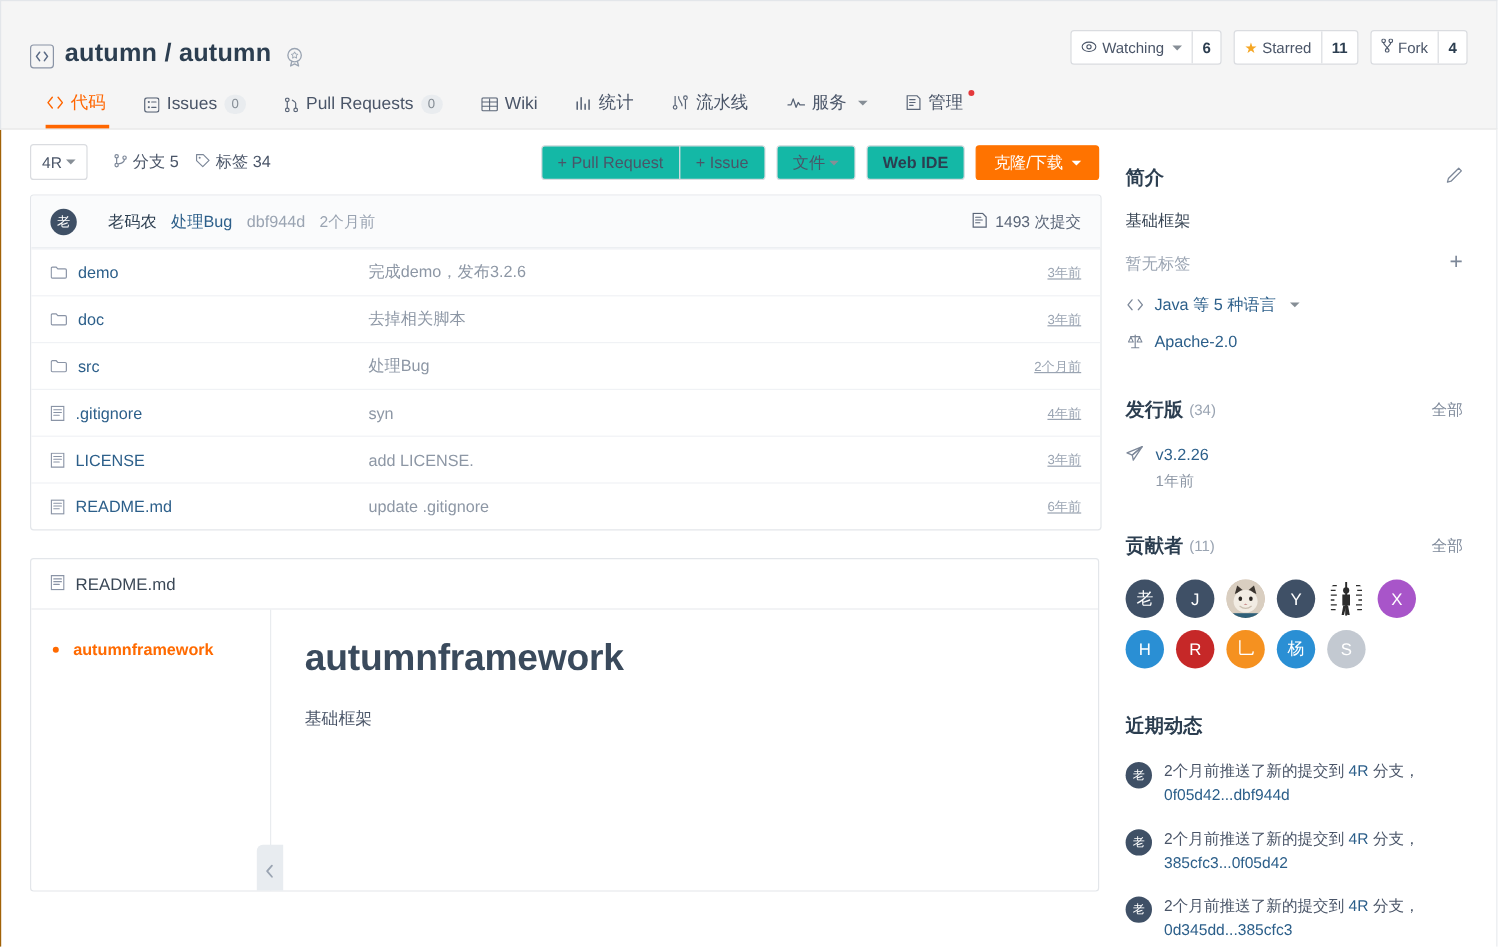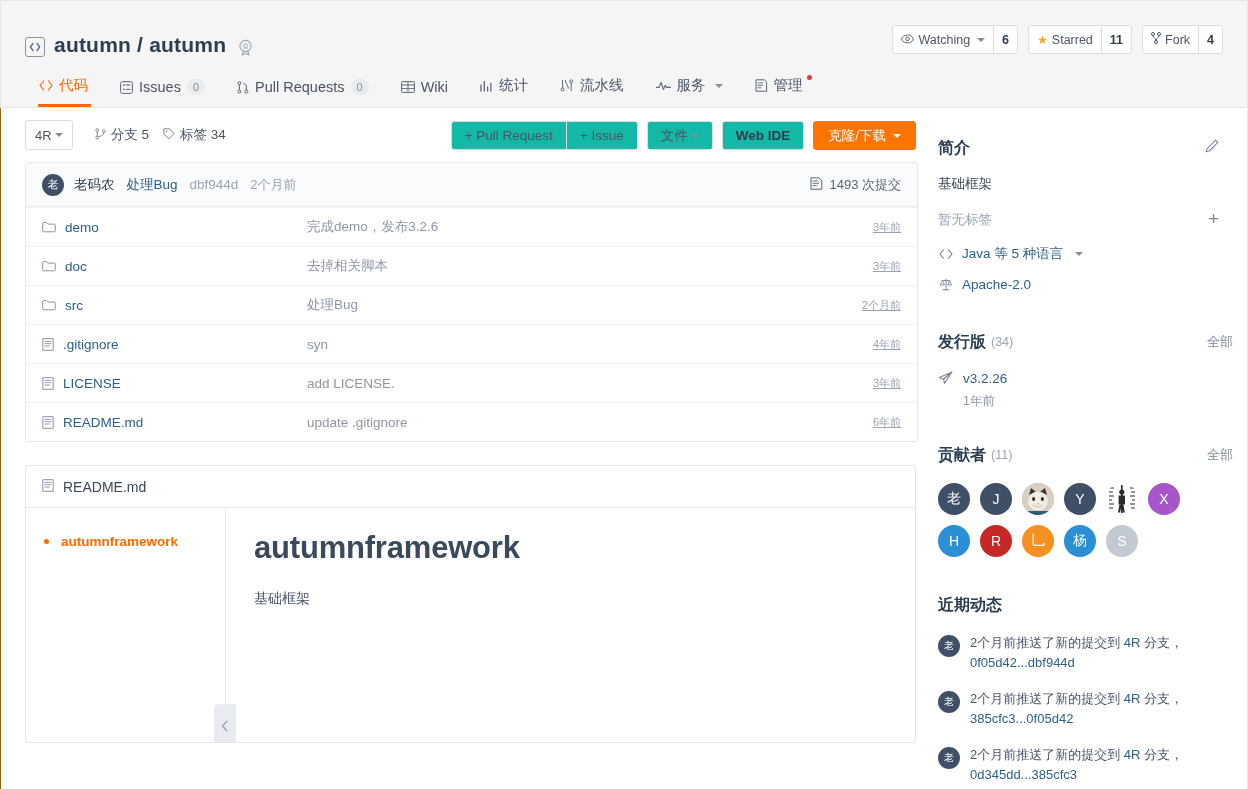--- a/index.html
+++ b/index.html
@@ -164,21 +164,21 @@
     background:#fafbfc; border-bottom:1px solid #e9ecef;
     height:43px; display:flex; align-items:center; padding:0 16px;
     position:relative;
   }
   .avatar-sm {
     width:22px;height:22px;border-radius:50%;
     background:#3f5066; color:#fff; font-size:11px;
     display:flex;align-items:center;justify-content:center;
     margin-right:10px; flex:none;
   }
-  .commit-author { color:#2c3e50; font-size:13.5px; margin-right:12px; }
+  .commit-author { color:#2c3e50; font-size:13.5px; margin-right:12px;margin-left:16px; }
   .commit-msg { color:#2c5f8a; font-size:13.5px; margin-right:12px; }
   .commit-sha { color:#9aa4b2; font-size:13.5px; margin-right:12px; }
   .commit-time { color:#9aa4b2; font-size:13px; }
   .commit-count {
     position:absolute; right:16px; display:flex; align-items:center; gap:6px;
     color:#5a6577; font-size:13px;
   }
   .file-row {
     display:flex; align-items:center;
     height:38px; padding:0 16px;
@@ -221,21 +221,21 @@
   .readme-p { margin-top:24px; font-size:14px; color:#4a5568; }
 
   
   .side-block { padding-right:0; }
   .side-h {
     display:flex; align-items:center; font-size:16px; font-weight:bold; color:#2c3e50;
     position:relative; height:24px;
   }
   .side-h .count { font-size:12.5px; color:#9aa4b2; font-weight:normal; margin-left:5px; }
   .side-h .right-act {
-    position:absolute; right:14px; font-size:13px; color:#7d8899; font-weight:normal;
+    position:absolute; right:28px; font-size:13px; color:#7d8899; font-weight:normal;
   }
   .side-h .right-ico {
     position:absolute; right:28px; font-size:15px; color:#7d8899; font-weight:normal;
   }
   .side-desc { margin-top:15px; font-size:13.5px; color:#3a4756; }
   .side-tags {
     margin-top:18px; font-size:13.5px; color:#9aa4b2; position:relative; height:20px;
   }
   .side-tags .plus { position:absolute; right:28px; top:-3px; font-size:19px; color:#7d8899; }
   .side-line { margin-top:14px; display:flex; align-items:center; gap:9px; font-size:13.5px; color:#2c5f8a; }

